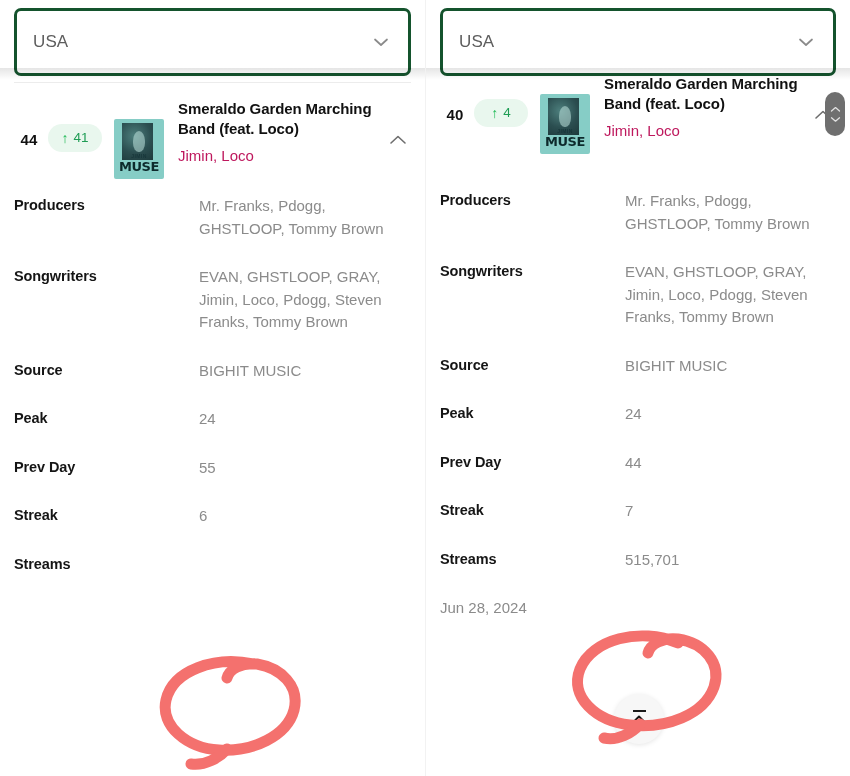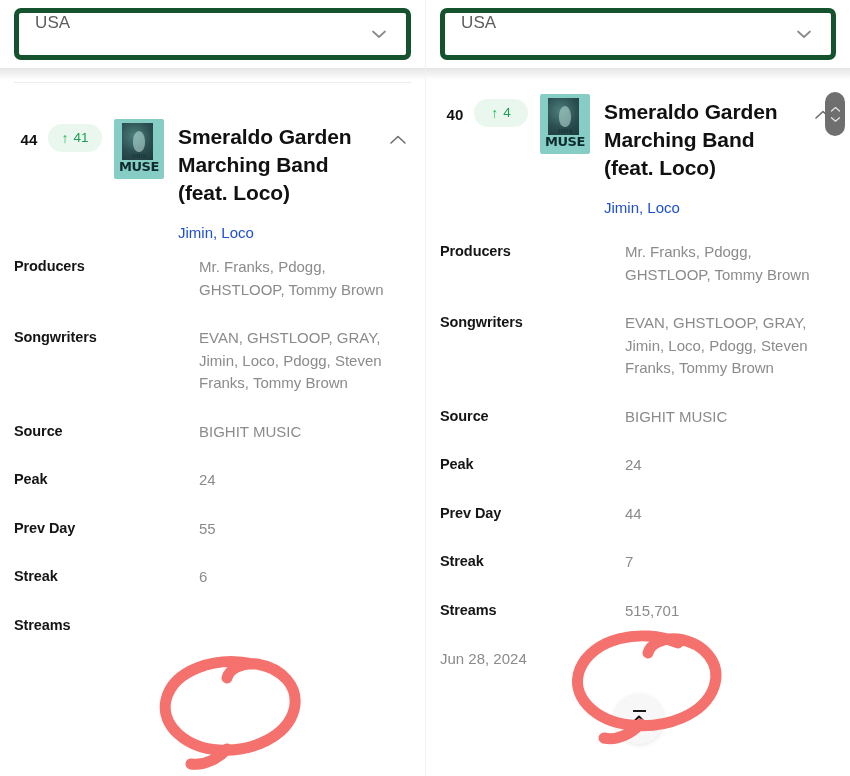--- a/index.html
+++ b/index.html
@@ -44,25 +44,26 @@
     content: "";
     position: absolute;
     left: 0; right: 0; bottom: -12px;
     height: 12px;
     background: linear-gradient(to bottom, rgba(0,0,0,0.10), rgba(0,0,0,0));
     pointer-events: none;
   }
 
   .country-select {
     position: relative;
-    height: 52px;
-    border: 5px solid #14532d;
+    height: 68px;
+    border: 3px solid #14532d;
     border-radius: 7px;
     background: #ffffff;
     display: flex;
+    align-items: center;
     padding: 0 16px;
     cursor: pointer;
   }
   .country-select .sel-label {
     font-size: 17px;
     color: #5d5d5d;
     letter-spacing: .1px;
   }
   .chev-down {
     position: absolute;
@@ -179,31 +180,30 @@
   }
 
   .track-text {
     flex: 1 1 auto;
     min-width: 0;
     padding-left: 14px;
     padding-top: 2px;
     padding-right: 6px;
   }
   .track-title {
-    font-size: 21px;
+    font-size: 15px;
     font-weight: bold;
     color: #111111;
     line-height: 1.33;
     letter-spacing: -.1px;
-    margin-top: 24px;
   }
   .track-artist {
-    margin-top: 16px;
+    margin-top: 7px;
     font-size: 15px;
-    color: #1d4ed8;
+    color: #be185d;
     line-height: 1.3;
   }
 
   .collapse-btn {
     flex: 0 0 auto;
     width: 34px;
     height: 34px;
     margin-top: 26px;
     display: flex;
     align-items: center;

